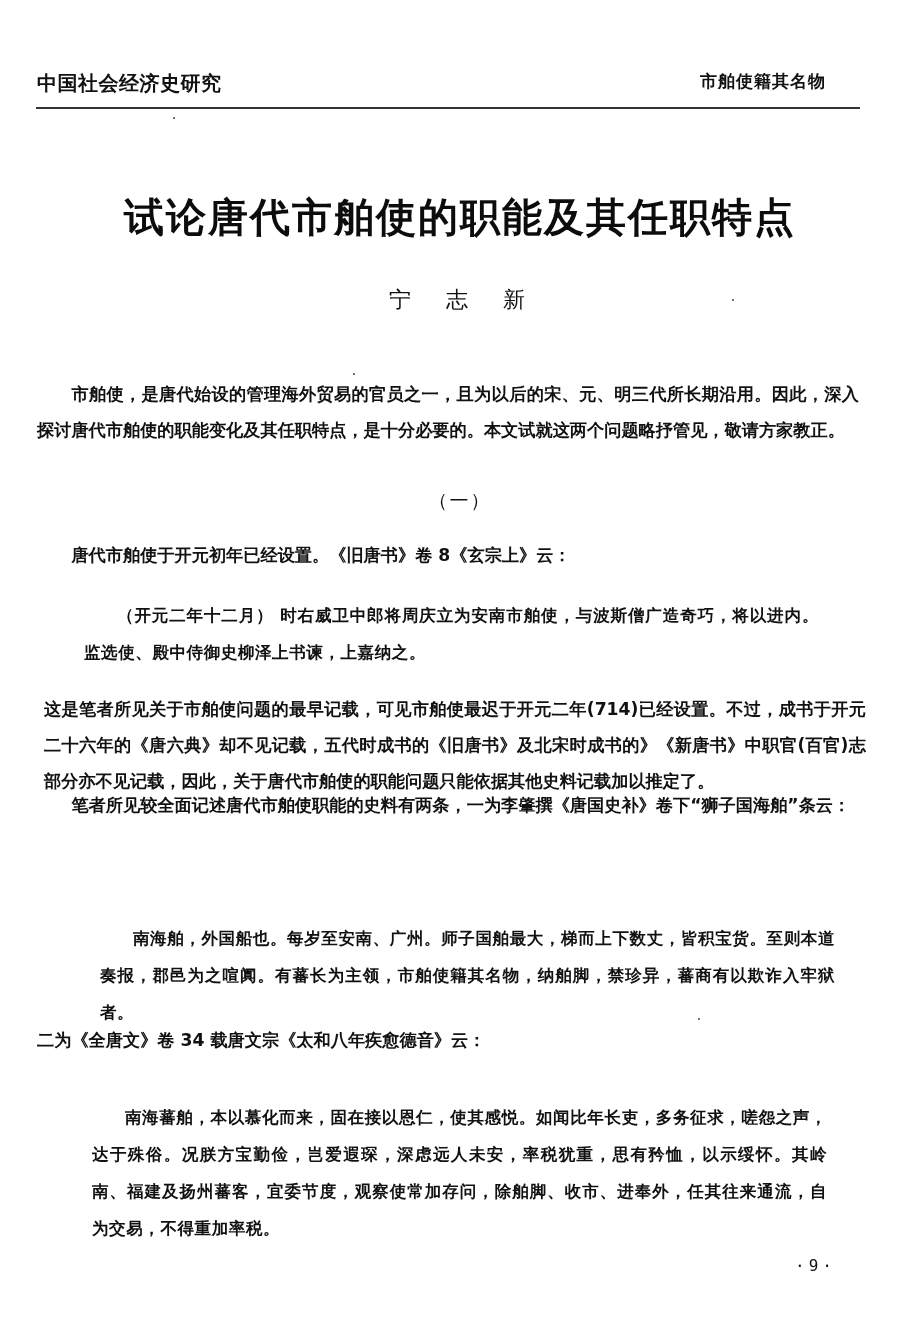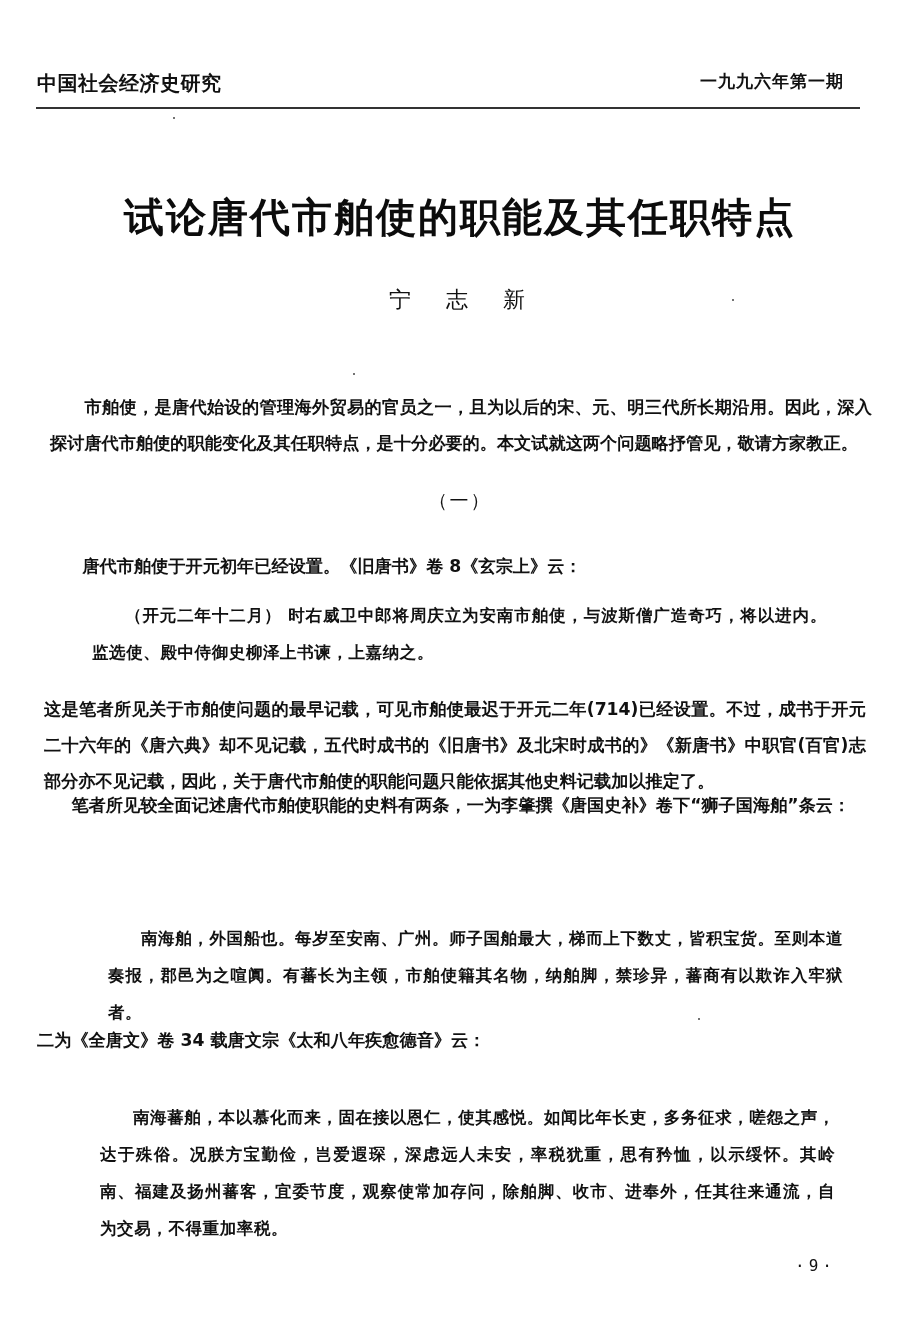--- a/index.html
+++ b/index.html
@@ -65,55 +65,55 @@
 
     .section-heading {
       left: 0; top: 488px; width: 920px;
       text-align: center;
       font-size: 19px;
       letter-spacing: 2px;
     }
 
     
     .quote {
-      left: 92px; width: 735px;
+      left: 84px; width: 735px;
       font-family: "DejaVu Serif", "Liberation Serif", serif;
       font-size: 16.5px;
       line-height: 37px;
       text-align: justify;
       text-align-last: left;
       font-weight: bold;
       letter-spacing: 0.6px;
     }
 
     .page-number {
       left: 795px; top: 1256px;
       font-size: 16px;
       letter-spacing: 4px;
       font-family: "DejaVu Sans Mono", "Liberation Mono", monospace;
     }
   </style>
 </head>
 <body>
 
 <div class="abs running-header-left">中国社会经济史研究</div>
-<div class="abs running-header-right">一九九六年第一期</div>
+<div class="abs running-header-right">市舶使籍其名物</div>
 <div class="abs header-rule"></div>
 <div class="abs speck" style="left:173px; top:117px;"></div>
 
 <h1 class="abs title" style="margin:0;text-align:center;">试论唐代市舶使的职能及其任职特点</h1>
 <div class="abs author">宁 志 新</div>
 <div class="abs speck" style="left:732px; top:299px;"></div>
 <div class="abs speck" style="left:353px; top:373px;"></div>
 
-<p class="abs body-text indent" style="top:376px; margin:13px;">市舶使，是唐代始设的管理海外贸易的官员之一，且为以后的宋、元、明三代所长期沿用。因此，深入探讨唐代市舶使的职能变化及其任职特点，是十分必要的。本文试就这两个问题略抒管见，敬请方家教正。</p>
+<p class="abs body-text indent" style="top:376px; margin:0;">市舶使，是唐代始设的管理海外贸易的官员之一，且为以后的宋、元、明三代所长期沿用。因此，深入探讨唐代市舶使的职能变化及其任职特点，是十分必要的。本文试就这两个问题略抒管见，敬请方家教正。</p>
 
 <div class="abs section-heading">（一）</div>
 
-<p class="abs body-text indent" style="top:537px; margin:11px;">唐代市舶使于开元初年已经设置。《旧唐书》卷 8《玄宗上》云：</p>
+<p class="abs body-text indent" style="top:537px; margin:0;">唐代市舶使于开元初年已经设置。《旧唐书》卷 8《玄宗上》云：</p>
 
 <blockquote class="abs quote indent" style="top:597px; margin:0;">（开元二年十二月）  时右威卫中郎将周庆立为安南市舶使，与波斯僧广造奇巧，将以进内。监选使、殿中侍御史柳泽上书谏，上嘉纳之。</blockquote>
 
 <p class="abs body-text" style="top:684px; margin:7px;">这是笔者所见关于市舶使问题的最早记载，可见市舶使最迟于开元二年(714)已经设置。不过，成书于开元二十六年的《唐六典》却不见记载，五代时成书的《旧唐书》及北宋时成书的》《新唐书》中职官(百官)志部分亦不见记载，因此，关于唐代市舶使的职能问题只能依据其他史料记载加以推定了。</p>
 
 <p class="abs body-text indent" style="top:787px; margin:0;">笔者所见较全面记述唐代市舶使职能的史料有两条，一为李肇撰《唐国史补》卷下“狮子国海舶”条云：</p>
 
 <blockquote class="abs quote indent" style="top:904px; margin:16px;">南海舶，外国船也。每岁至安南、广州。师子国舶最大，梯而上下数丈，皆积宝货。至则本道奏报，郡邑为之喧阗。有蕃长为主领，市舶使籍其名物，纳舶脚，禁珍异，蕃商有以欺诈入牢狱者。</blockquote>
 
 <div class="abs speck" style="left:698px; top:1018px;"></div>

